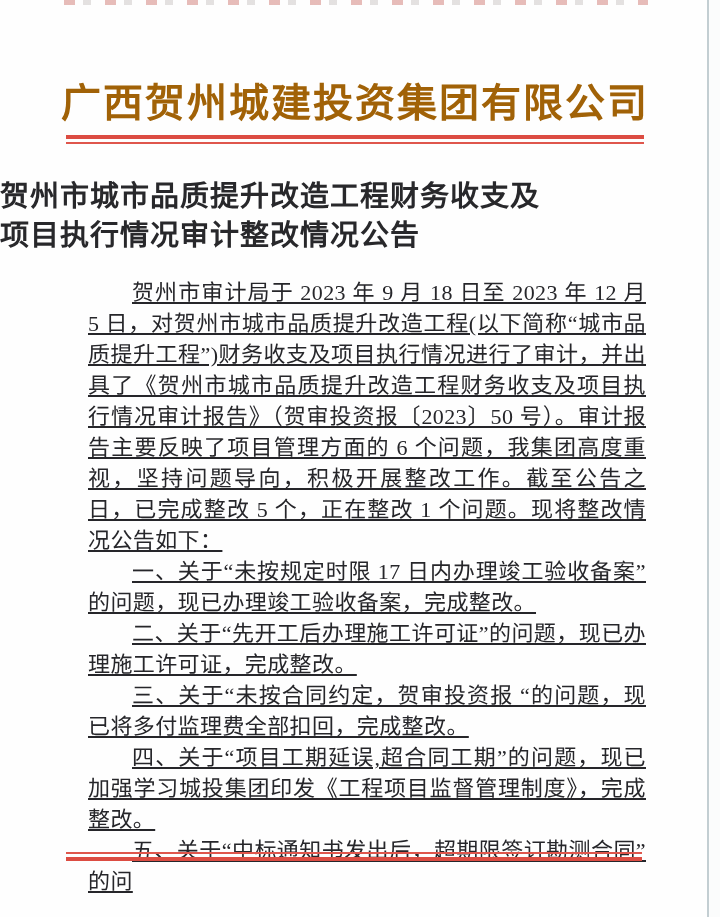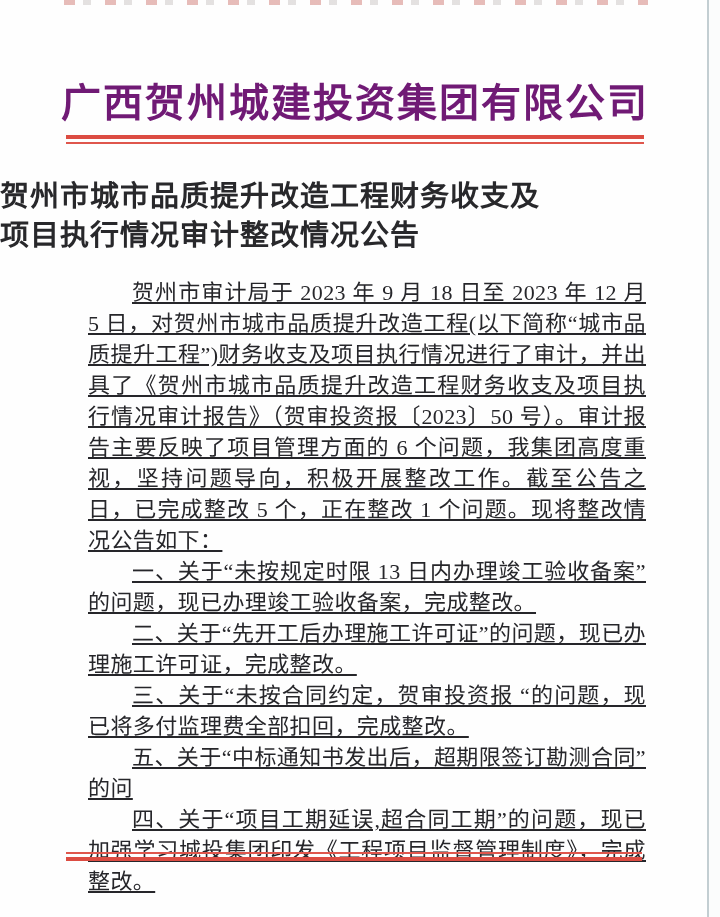--- a/index.html
+++ b/index.html
@@ -34,21 +34,21 @@
         rgba(201,104,97,0.55) 0 11px, rgba(201,104,97,0) 11px 19px,
         rgba(160,150,148,0.35) 19px 27px, rgba(160,150,148,0) 27px 41px);
     opacity: .8;
   }
   .letterhead {
     position: absolute; left: 0; top: 76px;
     width: 710px; height: 56px;
     text-align: center;
     font-size: 40px; font-weight: bold;
     letter-spacing: 2px;
-    color: #701a75;
+    color: #a16207;
     line-height: 56px;
     white-space: nowrap;
   }
   .letterhead-rule {
     position: absolute; left: 66px; top: 135px;
     width: 578px; height: 11px;
   }
   .letterhead-rule .thick {
     position: absolute; left: 0; top: 0;
     width: 100%; height: 4px; background: #dc4c42;
@@ -107,25 +107,25 @@
     <div class="thin"></div>
   </div>
 
   <div class="doc-title">
     <div>贺州市城市品质提升改造工程财务收支及</div>
     <div>项目执行情况审计整改情况公告</div>
   </div>
 
   <div class="body-text">
     <p>贺州市审计局于 2023 年 9 月 18 日至 2023 年 12 月 5 日，对贺州市城市品质提升改造工程(以下简称“城市品质提升工程”)财务收支及项目执行情况进行了审计，并出具了《贺州市城市品质提升改造工程财务收支及项目执行情况审计报告》（贺审投资报〔2023〕50 号）。审计报告主要反映了项目管理方面的 6 个问题，我集团高度重视，坚持问题导向，积极开展整改工作。截至公告之日，已完成整改 5 个，正在整改 1 个问题。现将整改情况公告如下：</p>
-    <p>一、关于“未按规定时限 13 日内办理竣工验收备案”的问题，现已办理竣工验收备案，完成整改。</p>
+    <p>一、关于“未按规定时限 17 日内办理竣工验收备案”的问题，现已办理竣工验收备案，完成整改。</p>
     <p>二、关于“先开工后办理施工许可证”的问题，现已办理施工许可证，完成整改。</p>
     <p>三、关于“未按合同约定，贺审投资报 “的问题，现已将多付监理费全部扣回，完成整改。</p>
+    <p>四、关于“项目工期延误,超合同工期”的问题，现已加强学习城投集团印发《工程项目监督管理制度》，完成整改。</p>
     <p>五、关于“中标通知书发出后，超期限签订勘测合同”的问</p>
-    <p>四、关于“项目工期延误,超合同工期”的问题，现已加强学习城投集团印发《工程项目监督管理制度》，完成整改。</p>
   </div>
 
   <div class="footer-rule">
     <div class="thin"></div>
     <div class="thick"></div>
   </div>
 
 </div>
 
 <div class="scan-edge-right"></div>

